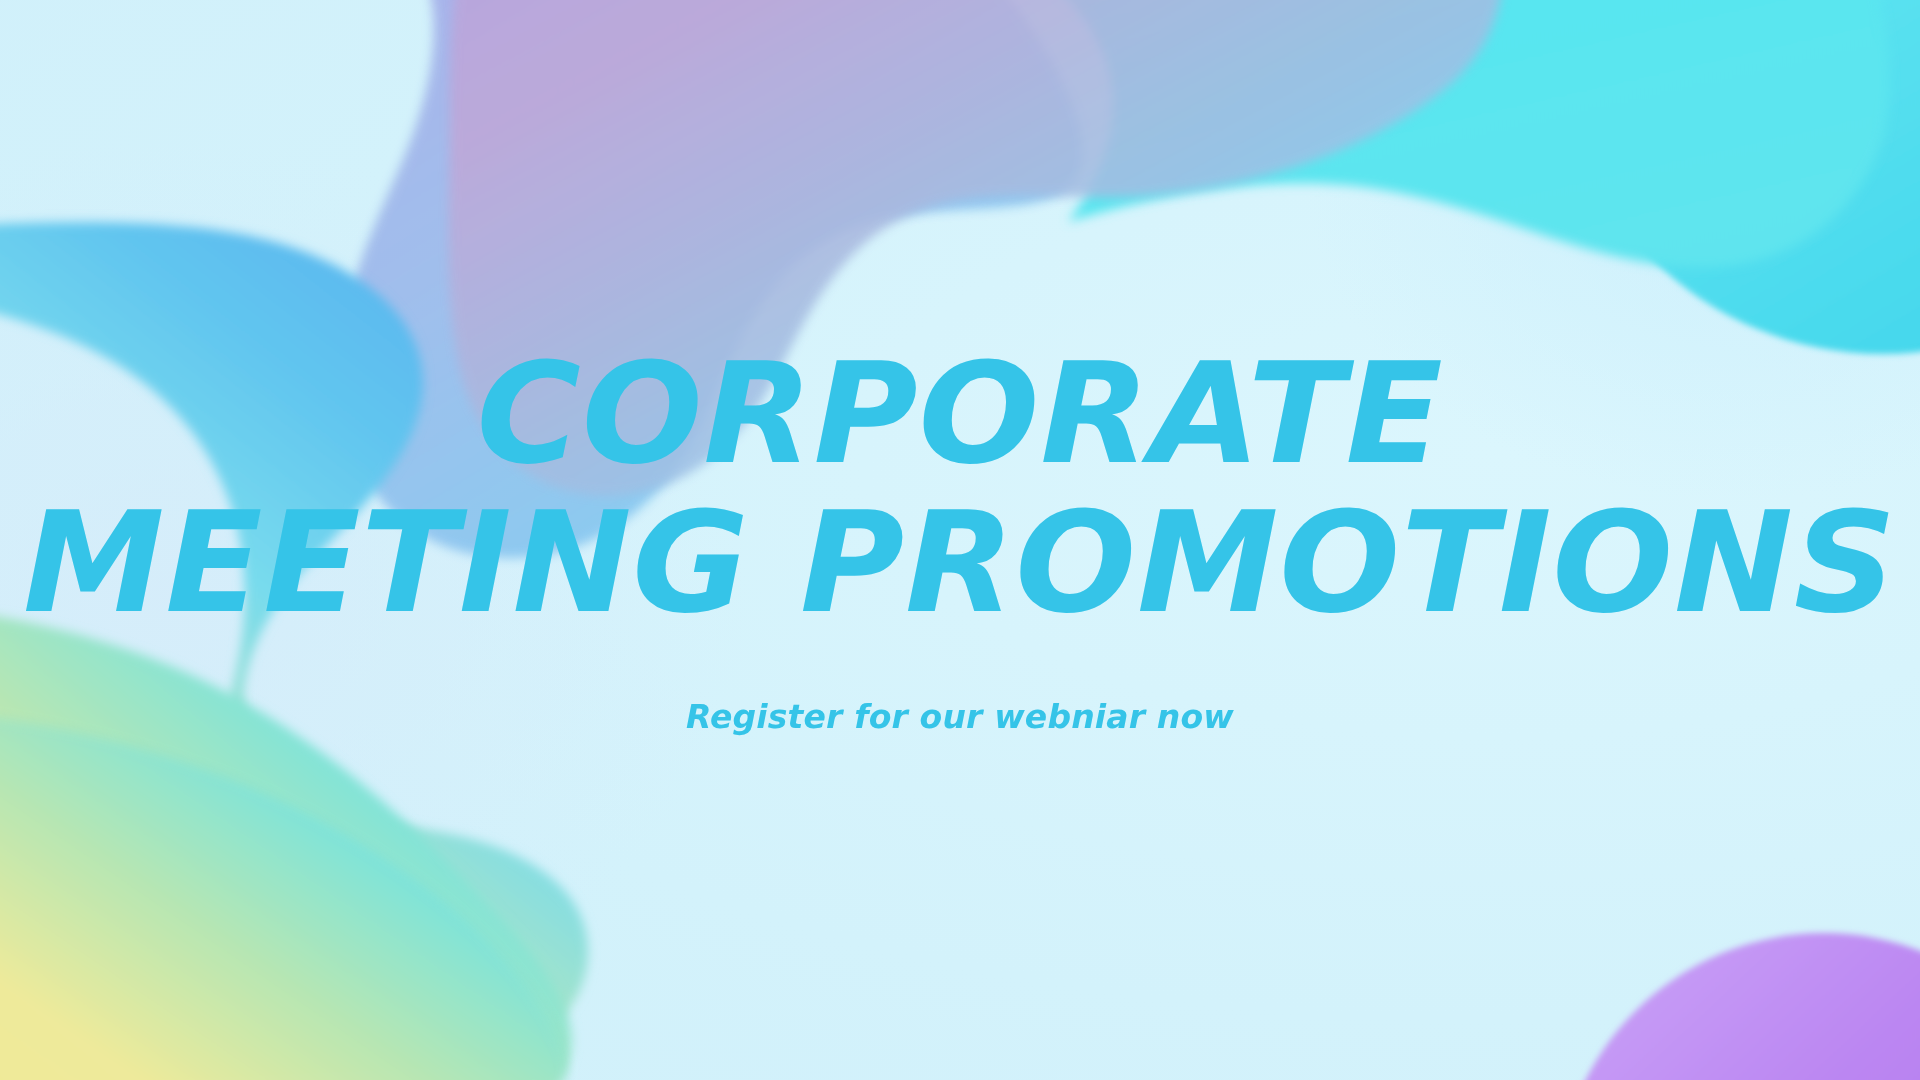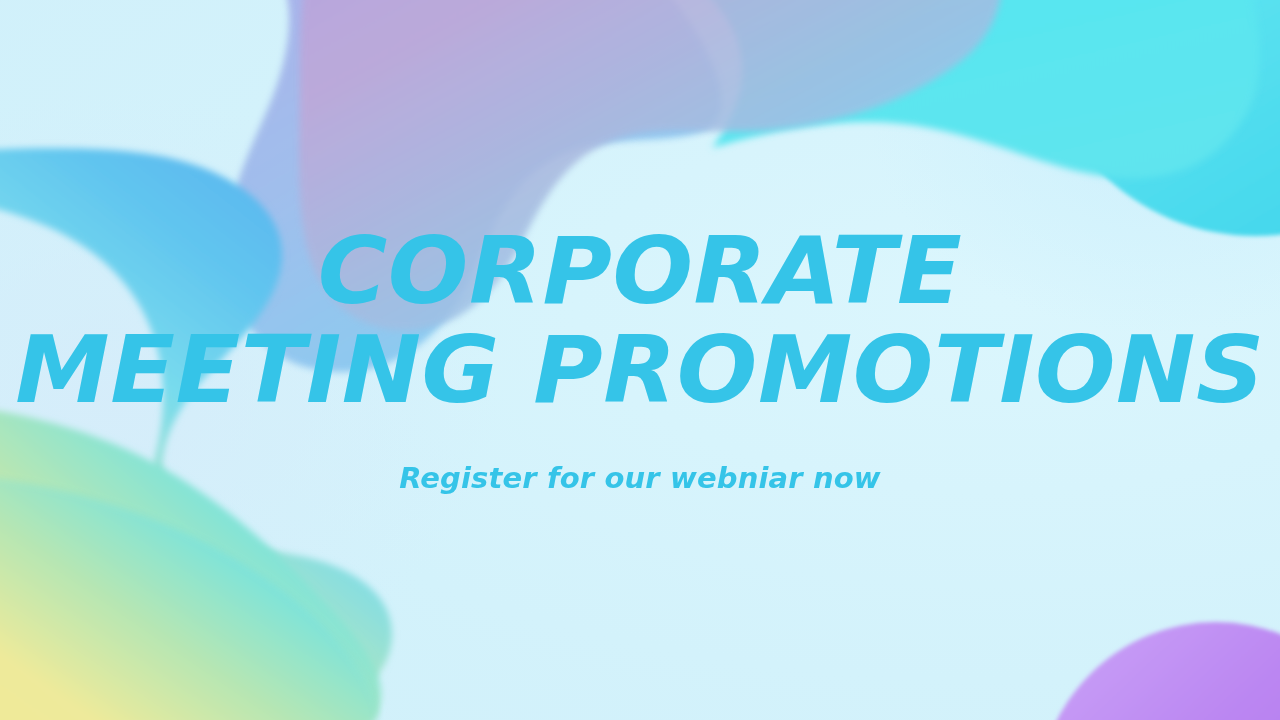--- a/index.html
+++ b/index.html
@@ -87,21 +87,21 @@
   }
 
   .subtitle {
     margin: 0;
     padding: 0;
     margin-top: 44px;
     color: #35c4e8;
     font-family: "DejaVu Sans", sans-serif;
     font-weight: bold;
     font-style: italic;
-    font-size: 29px;
+    font-size: 22px;
     letter-spacing: 0.005em;
     white-space: nowrap;
   }
 </style>
 </head>
 <body>
 
 <div class="poster">
 
   <div class="bg-base"></div>

